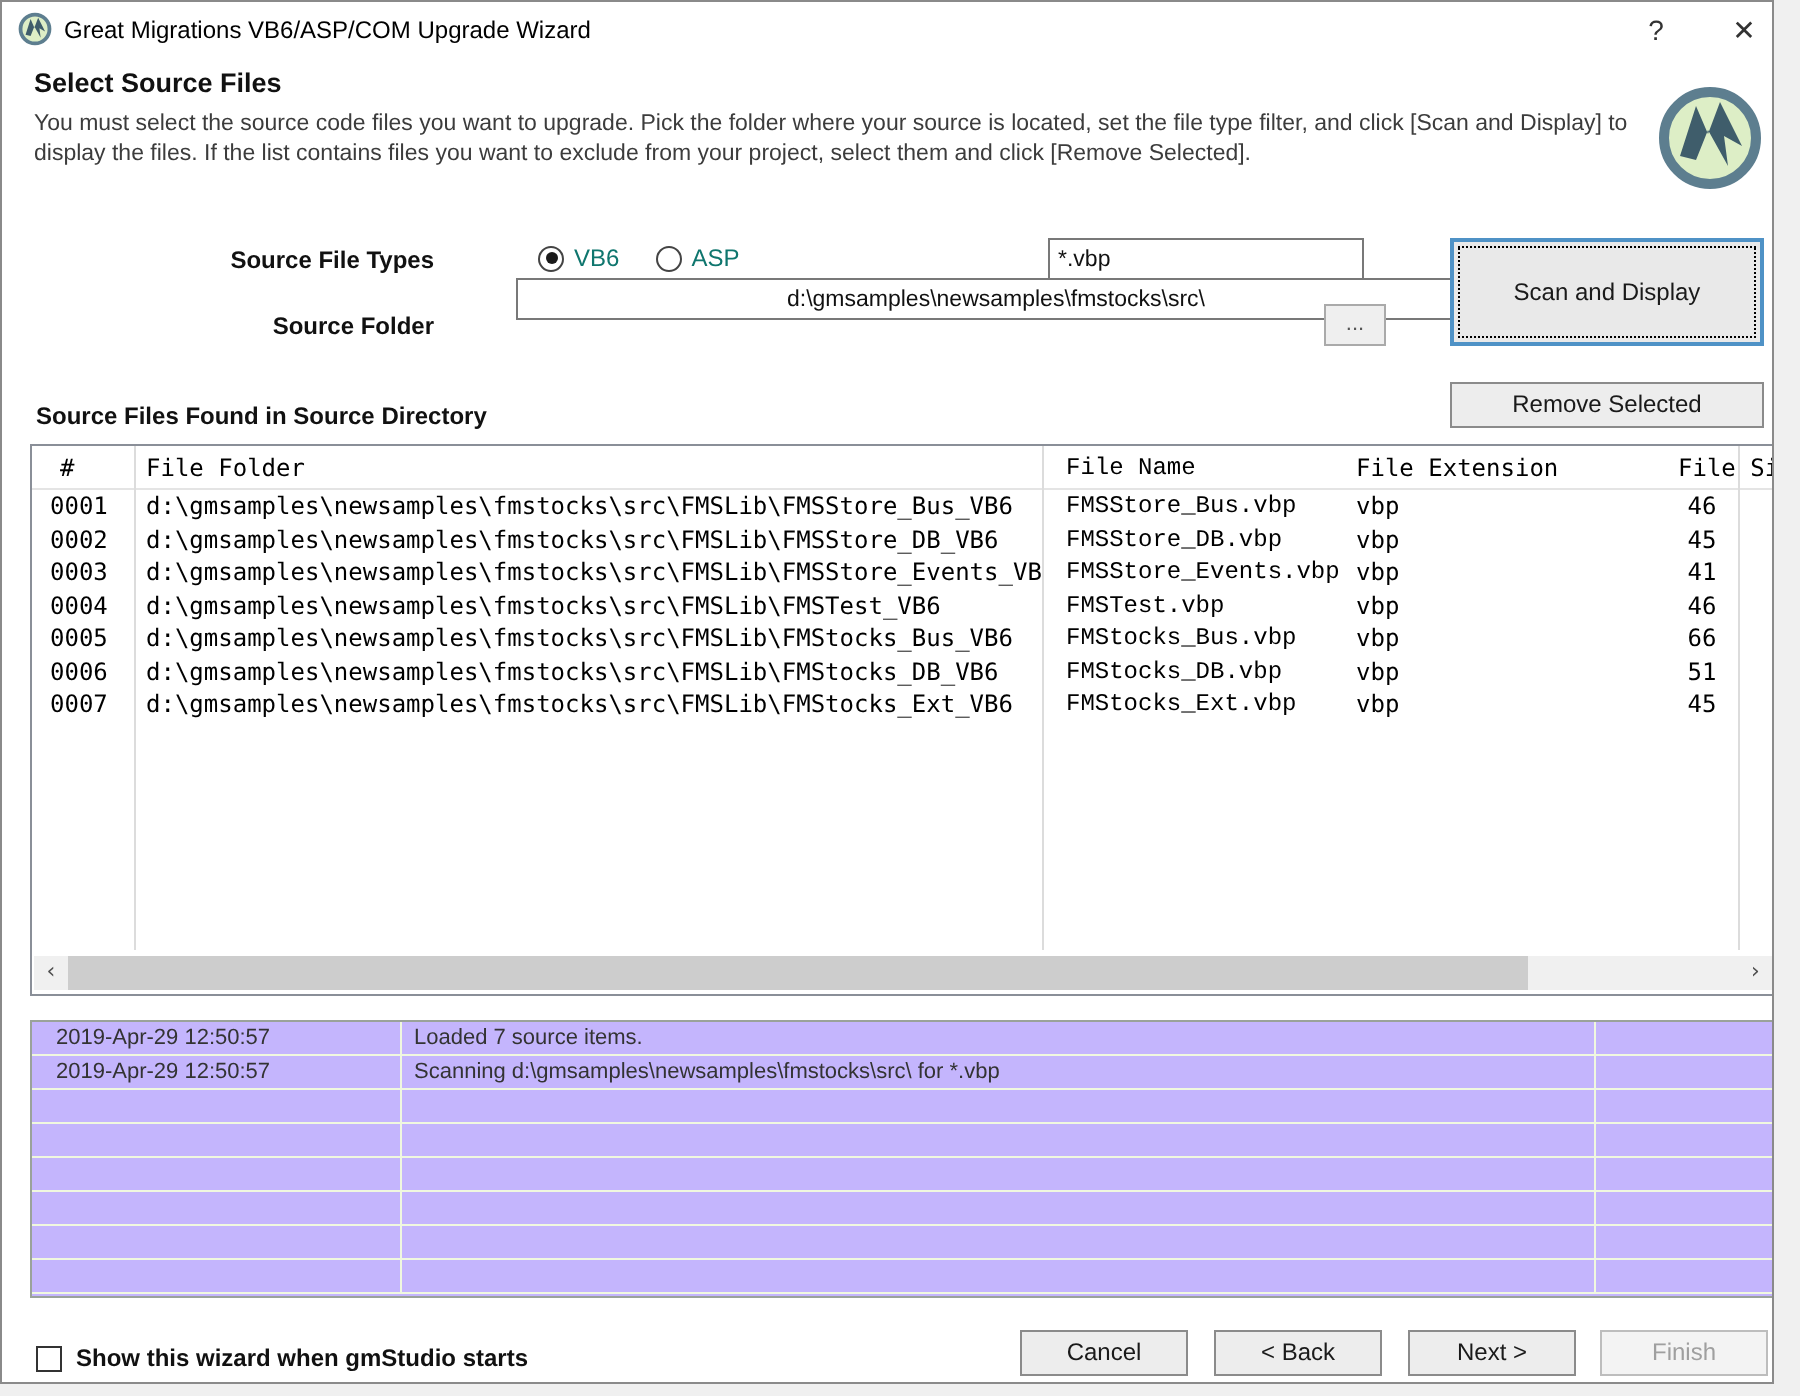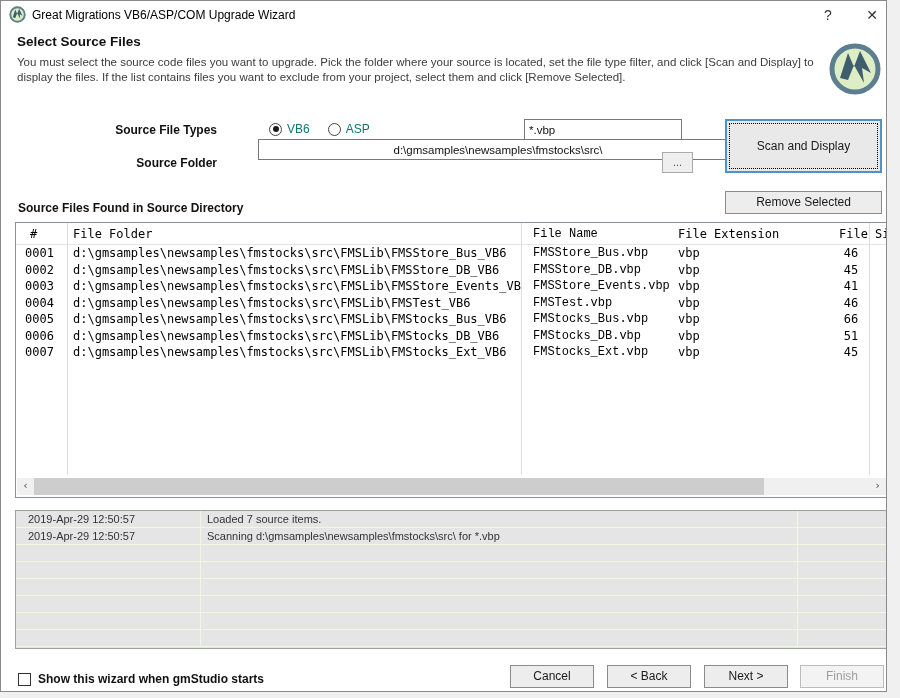--- a/index.html
+++ b/index.html
@@ -46,21 +46,21 @@
   .vline { position:absolute; top:0; width:1px; height:252px; background:#dcdcdc; }
   .vl1 { left:51px; } .vl2 { left:505px; } .vl3 { left:853px; }
 
   
   .hscroll { position:absolute; left:1px; bottom:2px; width:869px; height:17px; background:#f0f0f0; }
   .hs-arrow { position:absolute; top:0; width:17px; height:17px; color:#505050; font-size:11px; text-align:center; line-height:16px; }
   .hs-left { left:0; } .hs-right { right:0; }
   .hs-thumb { position:absolute; left:17px; top:0; width:730px; height:17px; background:#cdcdcd; }
 
   
-  .logpanel { position:absolute; left:14px; top:509px; width:872px; height:139px; background:#e5e5e5; border:1px solid #9aa29a; font-size:11px; color:#333; }
+  .logpanel { position:absolute; left:14px; top:509px; width:872px; height:139px; background:#c4b5fd; border:1px solid #9aa29a; font-size:11px; color:#333; }
   .log-row { display:grid; grid-template-columns:185px 597px 1fr; height:17px; line-height:16px; border-bottom:1px solid #f0f8df; white-space:nowrap; }
   .log-c1 { padding-left:12px; border-right:1px solid #f0f8df; }
   .log-c2 { padding-left:6px; border-right:1px solid #f0f8df; overflow:hidden; }
 
   
   .chk { position:absolute; left:17px; top:672px; width:13px; height:13px; border:1px solid #333; background:#fff; }
   .chk-label { position:absolute; left:37px; top:671px; font-size:12px; font-weight:bold; color:#111; }
   .nav-btn { position:absolute; top:664px; width:84px; height:23px; line-height:21px; }
   .b-cancel { left:509px; } .b-back { left:606px; } .b-next { left:703px; }
   .b-finish { left:799px; color:#9f9f9f; border-color:#bdbdbd; background:#f3f3f3; }

